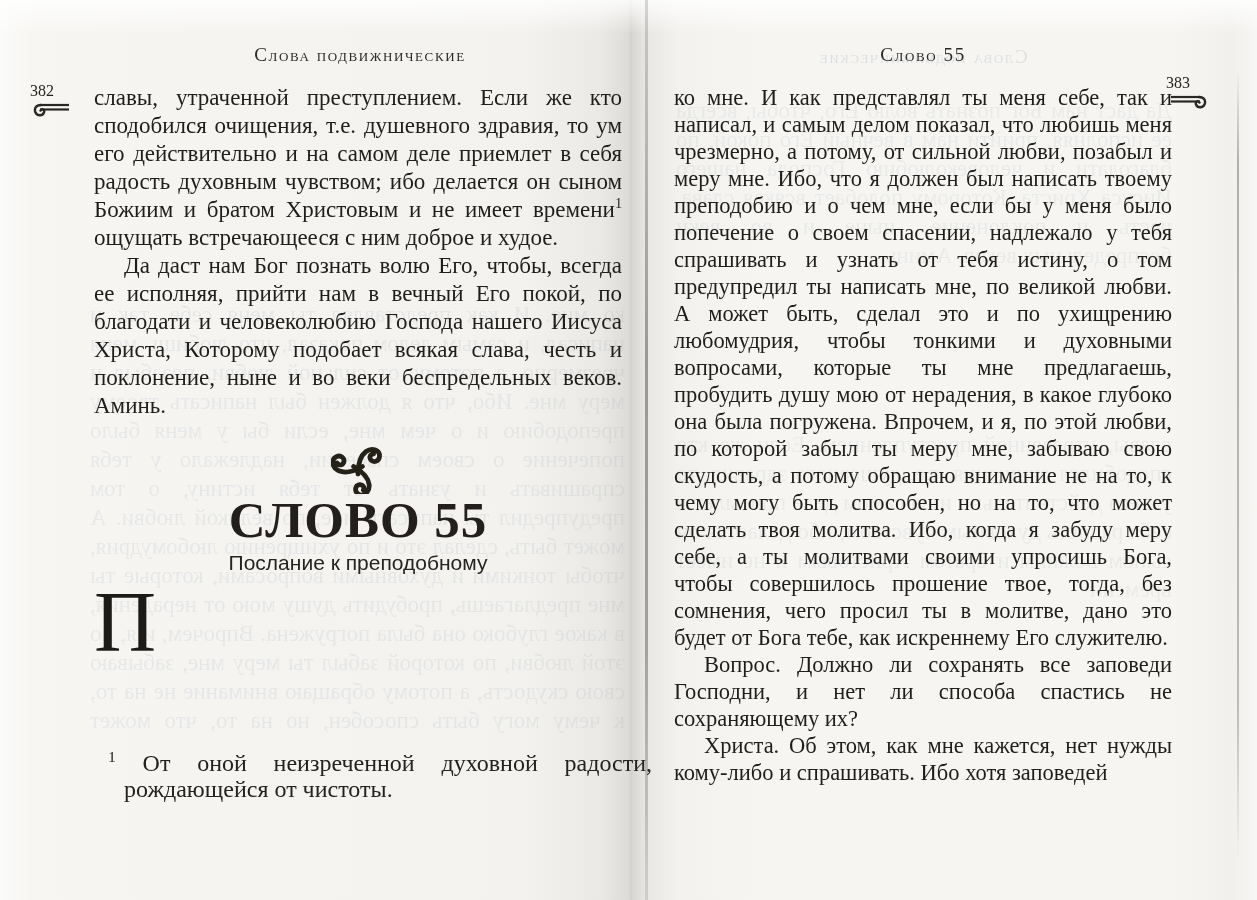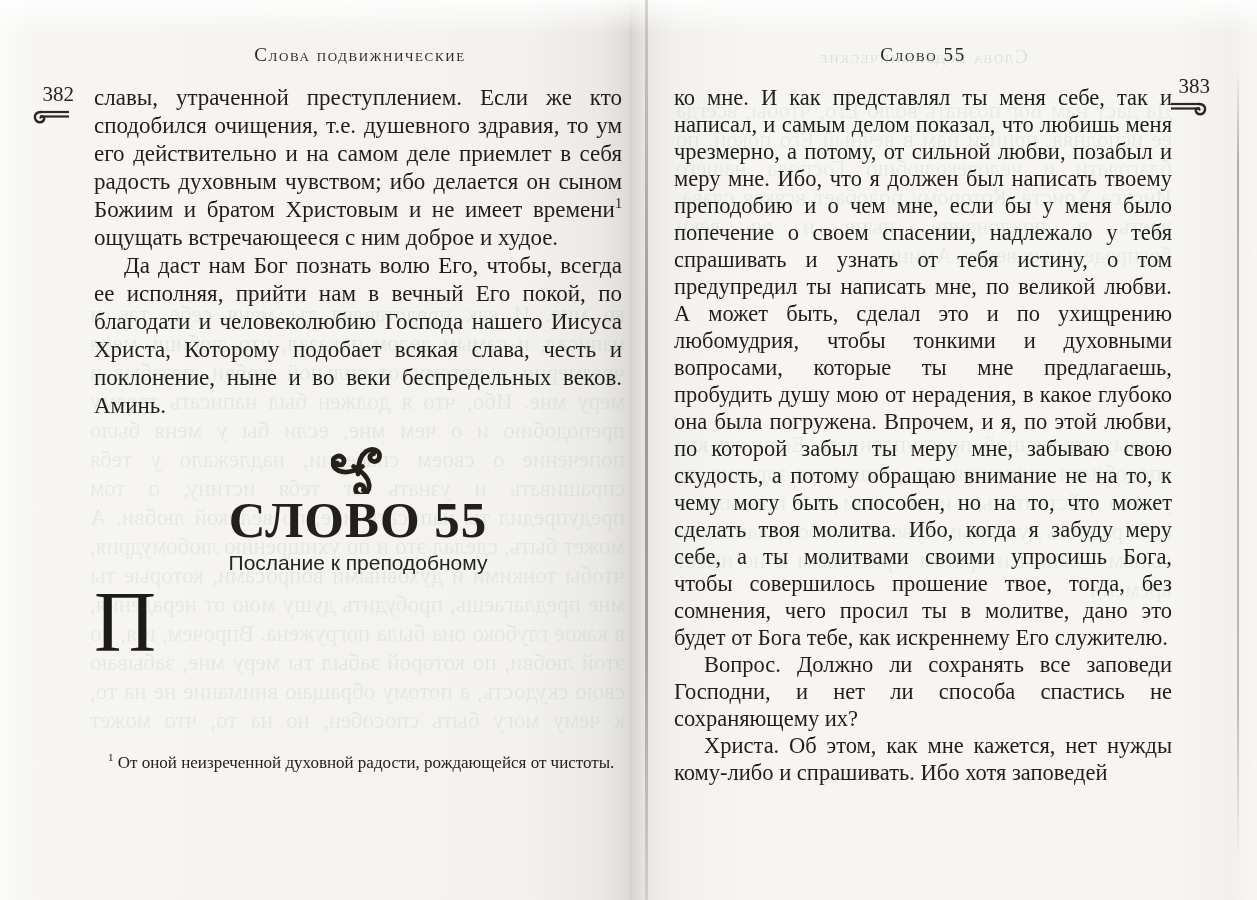--- a/index.html
+++ b/index.html
@@ -19,21 +19,21 @@
   .gutter-line { position:absolute; left:645px; top:0; width:3px; height:900px;
     background:linear-gradient(180deg, rgba(110,108,104,0.25), rgba(90,88,84,0.55) 40%, rgba(90,88,84,0.5) 70%, rgba(110,108,104,0.2)); filter:blur(0.4px); }
   .right-edge-line { position:absolute; left:1237px; top:70px; width:2px; height:790px;
     background:linear-gradient(180deg, rgba(120,118,114,0) 0%, rgba(120,118,114,0.55) 12%, rgba(120,118,114,0.45) 80%, rgba(120,118,114,0)); }
 
   
   .running-head { position:absolute; top:44px; text-align:center;
     font-variant:small-caps; font-size:19px; letter-spacing:1.6px; color:#2b2926; }
   .rh-left  { left:94px;  width:532px; }
   .rh-right { left:674px; width:498px; }
-  .pagenum { position:absolute; font-size:21px; color:#26241f; text-align:right; width:44px; }
+  .pagenum { position:absolute; font-size:16px; color:#26241f; text-align:left; width:44px; }
   .pn-left  { left:30px;  top:82px; }
   .pn-right { left:1166px; top:74px; }
   .pn-orn { display:block; margin:1px auto 0; }
 
   
   .col { position:absolute; text-align:justify; }
   .col-left  { left:94px;  top:84px; width:528px; font-size:23px;  line-height:28px; }
   .col-right { left:674px; top:84px; width:498px; font-size:22.5px; line-height:27px; }
   .col p { margin:0; }
   .indent { text-indent:30px; }
@@ -44,21 +44,21 @@
   .triskelion-wrap { margin:22px auto 0; width:54px; height:52px; }
   .section-title { margin-top:20px; text-align:center; text-indent:0;
     font-size:51px; line-height:52px; font-weight:bold; letter-spacing:1px; color:#221f1c; }
   .section-subtitle { margin-top:8px; text-align:center; text-indent:0;
     font-family:"Liberation Sans", sans-serif; font-size:21px; line-height:33px; color:#262421; }
   .opening { margin-top:16px; }
   .dropcap { float:left; font-size:86px; line-height:74px; padding:6px 12px 0 0; color:#1d1b18; }
 
   
   .footnote { position:absolute; left:94px; top:744px; width:528px;
-    font-size:17px; line-height:26px; text-align:justify;
+    font-size:24px; line-height:26px; text-align:justify;
     padding-left:30px; text-indent:-16px; color:#24221f; }
   .footnote sup { font-size:0.65em; }
 
   
   .bleed { position:absolute; text-align:justify; color:#7f92aa; opacity:0.12;
     transform:scaleX(-1); filter:blur(0.7px); pointer-events:none;
     font-size:23px; line-height:29px; overflow:hidden; }
   .bleed-l1 { left:90px;  top:300px; width:535px; height:440px; }
   .bleed-r1 { left:676px; top:96px;  width:496px; height:300px; opacity:0.10; }
   .bleed-r2 { left:676px; top:430px; width:496px; height:360px; opacity:0.10; }

